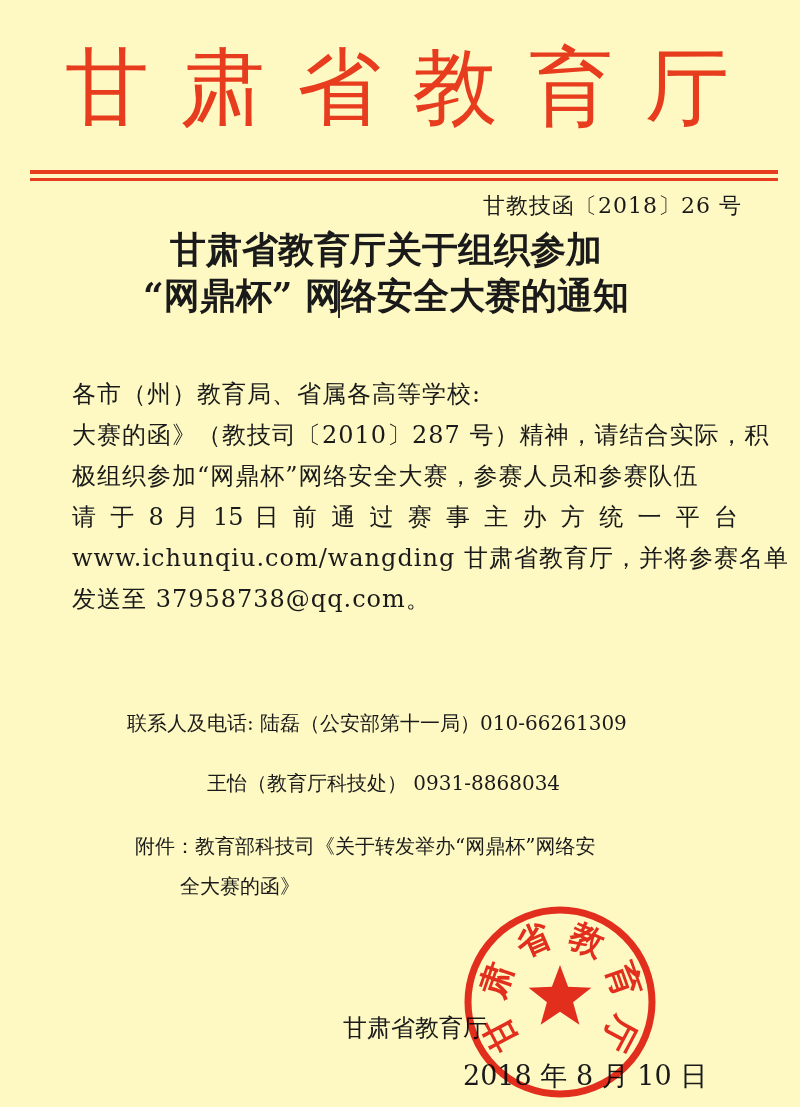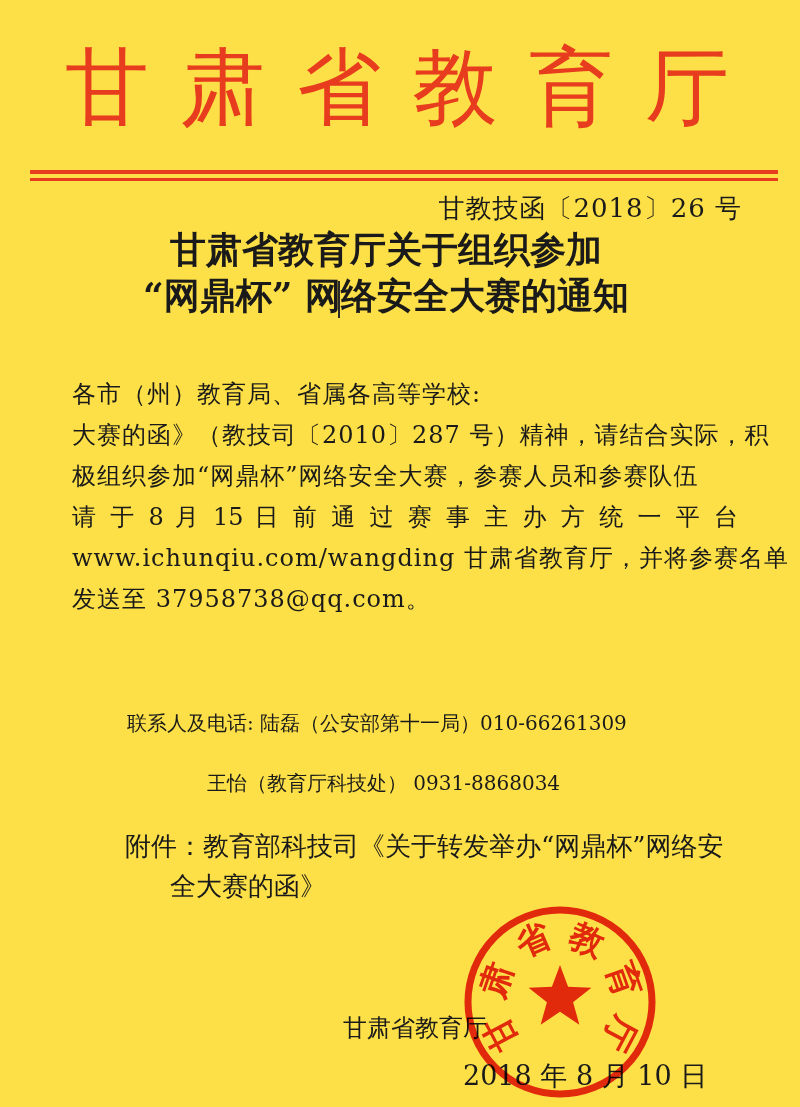--- a/index.html
+++ b/index.html
@@ -1,50 +1,50 @@
 <!DOCTYPE html>
 <html><head>
 <meta charset="utf-8">
 <style>
   html,body{margin:0;padding:0;background:#ffffff;}
   .page{
-    position:relative;width:800px;height:1107px;background:#fde047;overflow:hidden;
+    position:relative;width:800px;height:1107px;background:#fef9c3;overflow:hidden;
     font-family:"DejaVu Serif","Liberation Serif",serif;color:#1a1a1a;
   }
   .agency-header{
     position:absolute;top:42px;left:0;width:800px;height:90px;
     text-align:center;color:#e73c1d;font-size:84px;line-height:90px;
     letter-spacing:32px;text-indent:26px;font-weight:400;white-space:nowrap;
   }
   .rule{position:absolute;left:30px;width:748px;background:#e73c1d;}
   .rule-thick{top:170px;height:4px;}
   .rule-thin{top:178px;height:3px;}
   .doc-number{
-    position:absolute;top:191px;right:58px;font-size:26px;letter-spacing:1px;white-space:nowrap;
+    position:absolute;top:191px;right:58px;font-size:22px;letter-spacing:1px;white-space:nowrap;
   }
   .title{
     position:absolute;top:226px;left:0;width:800px;text-align:center;
     font-weight:700;font-size:36px;line-height:46px;transform:translateX(-14px);white-space:nowrap;
   }
   .cursor-artifact{
     position:absolute;left:338px;top:281px;width:2px;height:37px;background:#2a2a2a;
   }
   .body-block{
     position:absolute;top:374px;left:72px;width:666px;
     font-size:24px;line-height:41px;letter-spacing:1px;
   }
   .b-line{white-space:nowrap;}
   .b-indent{text-indent:46px;}
   .b-stretch{white-space:normal;letter-spacing:0;text-align:justify;text-align-last:justify;}
   .contact-block{
     position:absolute;top:703px;left:127px;font-size:20px;line-height:40px;white-space:nowrap;
   }
   .contact-line-2{padding-left:80px;margin-top:20px;}
   .attachment-block{
-    position:absolute;top:826px;left:125px;font-size:26px;line-height:40px;white-space:nowrap;
+    position:absolute;top:826px;left:135px;font-size:20px;line-height:40px;white-space:nowrap;
   }
   .attachment-line-2{margin-left:45px;}
   .signature-agency{
     position:absolute;top:1012px;left:343px;font-size:24px;white-space:nowrap;letter-spacing:0;
   }
   .signature-date{
     position:absolute;top:1058px;left:463px;font-size:27px;white-space:nowrap;
   }
   .seal{
     position:absolute;left:460px;top:902px;width:200px;height:200px;

